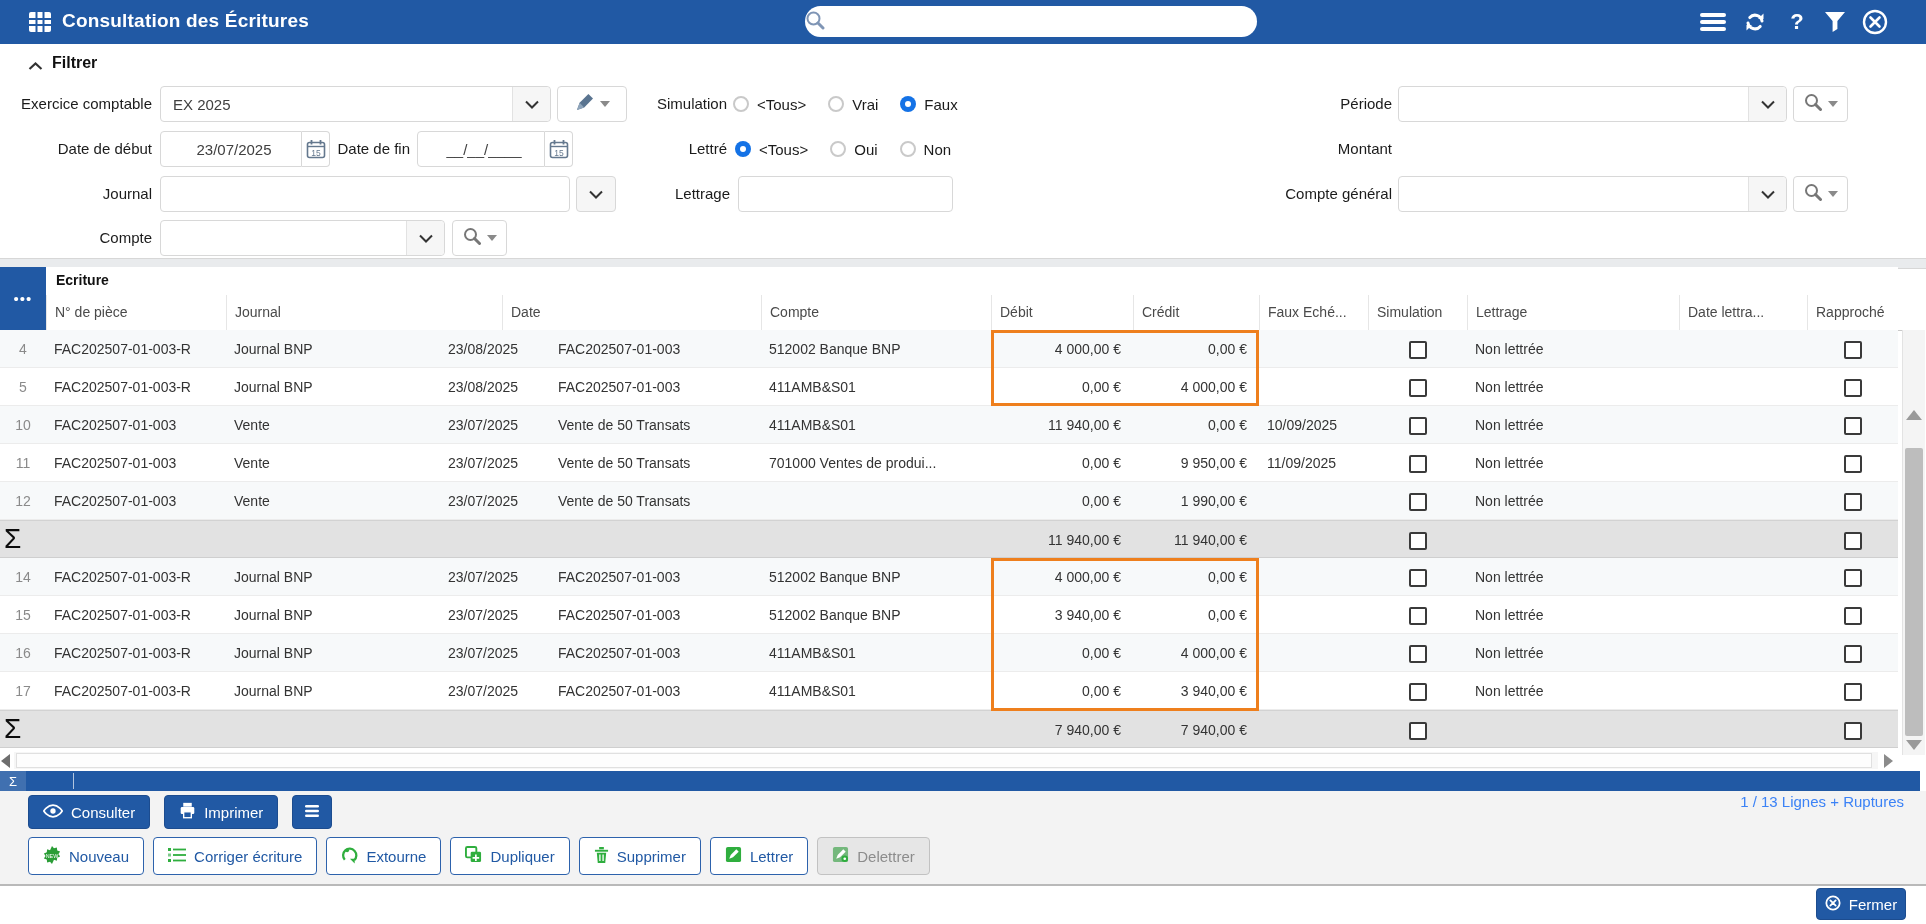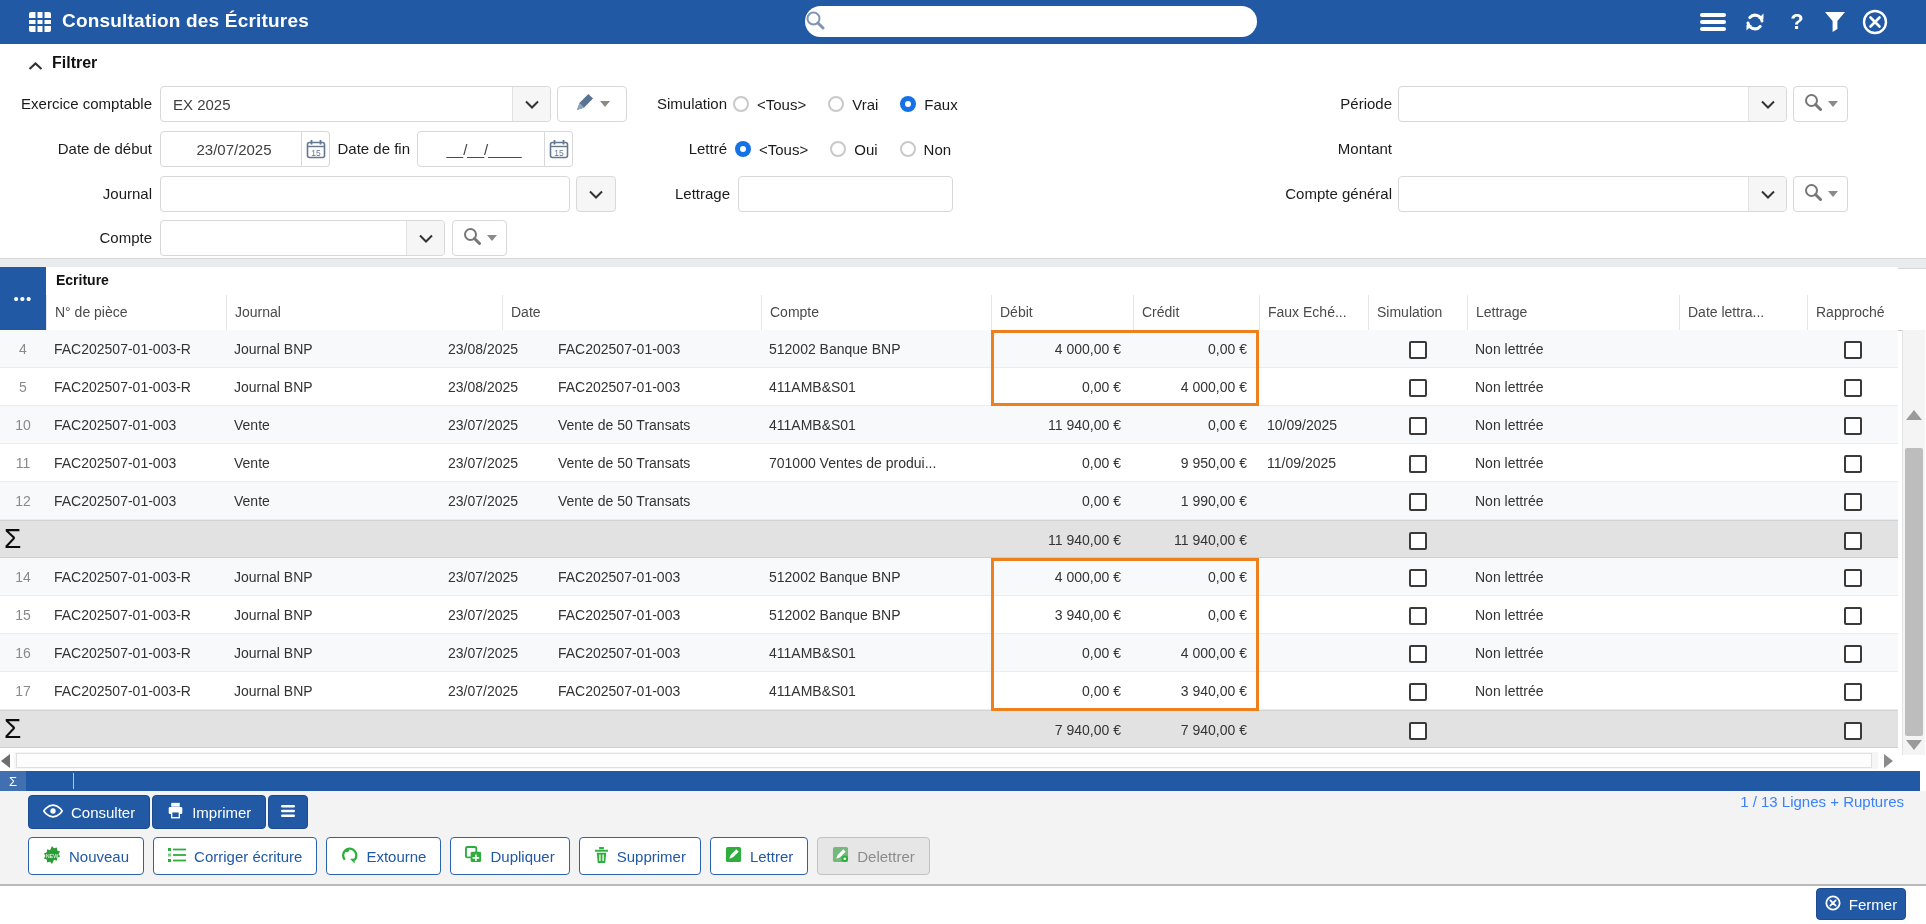--- a/index.html
+++ b/index.html
@@ -90,21 +90,21 @@
   .sum-badge{position:absolute;left:0;top:0;width:26px;height:20px;background:rgba(255,255,255,.14);
              color:#fff;font-size:13px;display:flex;align-items:center;justify-content:center;}
   .sum-sep{position:absolute;left:73px;top:2px;width:1px;height:16px;background:rgba(255,255,255,.65);}
   .bottom-area{left:0;top:791px;width:1926px;height:93px;background:#f3f3f3;}
   .status{right:22px;top:793px;font-size:15px;color:#3b82f6;}
   .btn{display:inline-flex;align-items:center;gap:8px;border-radius:4px;font-size:15px;height:34px;
        padding:0 14px;box-sizing:border-box;cursor:pointer;white-space:nowrap;}
   .btn-blue{background:#2159a4;color:#fff;border:1px solid #1c4c8f;}
   .btn-outline{background:#fff;color:#2159a4;border:1px solid #2d62ac;height:38px;}
   .btn-disabled{background:#e6e6e6;color:#8c8c8c;border:1px solid #c2c2c2;}
-  .brow1{left:28px;top:795px;display:flex;gap:2px;}
+  .brow1{left:28px;top:795px;display:flex;gap:14px;}
   .brow2{left:28px;top:837px;display:flex;gap:9px;}
   .divider{left:0;top:884px;width:1926px;height:2px;background:#b9b9b9;}
   .fermer{left:1816px;top:888px;width:90px;height:32px;justify-content:center;}
 </style>
 </head>
 <body>
 
 <div class="app">
 
   <div class="abs topbar"></div>

